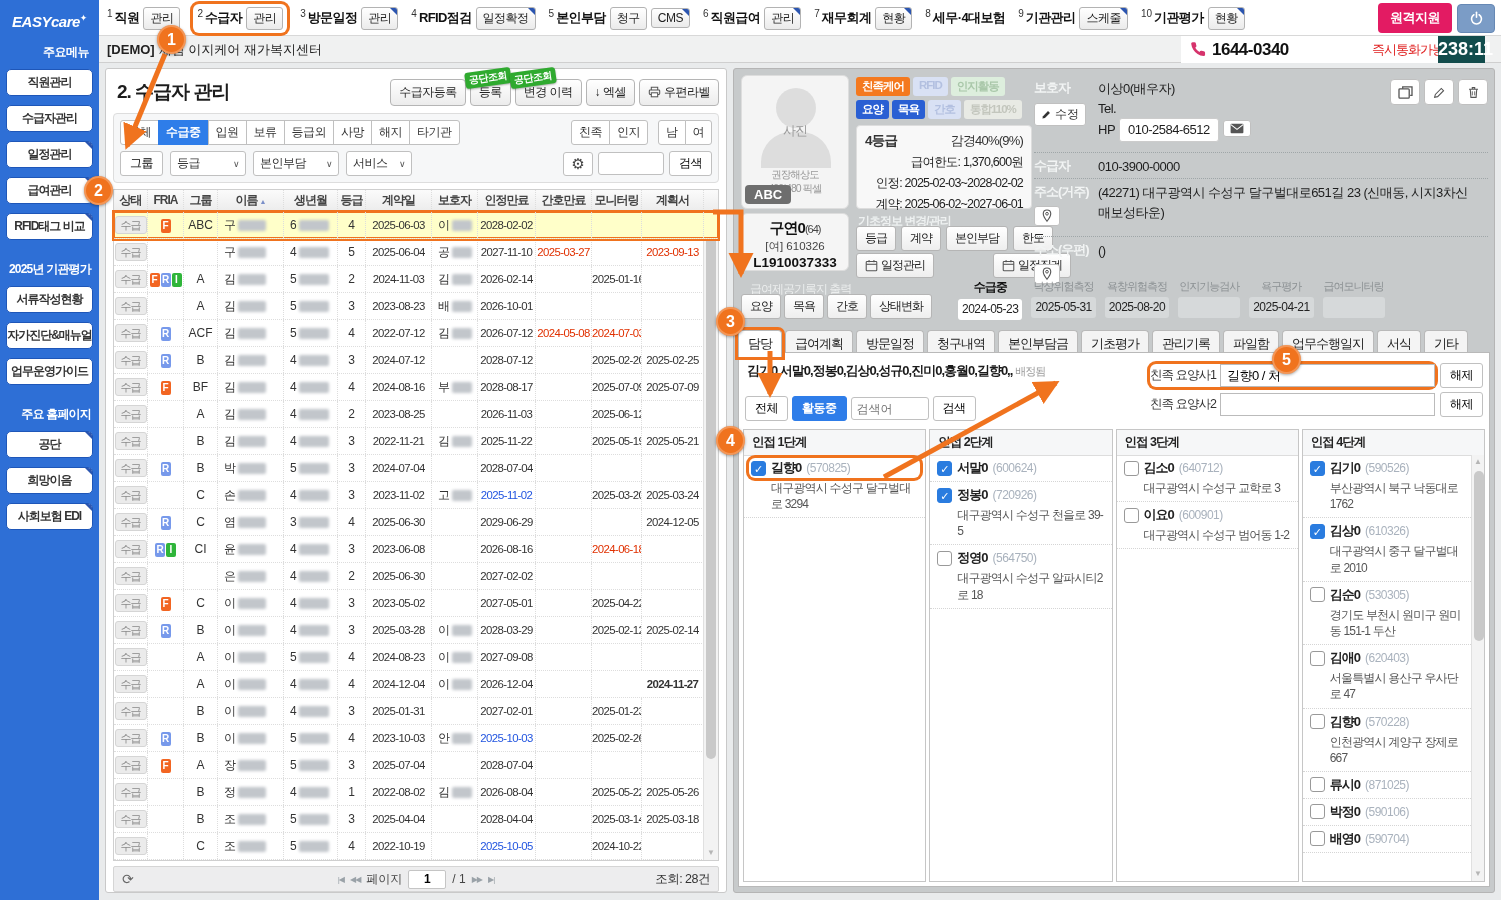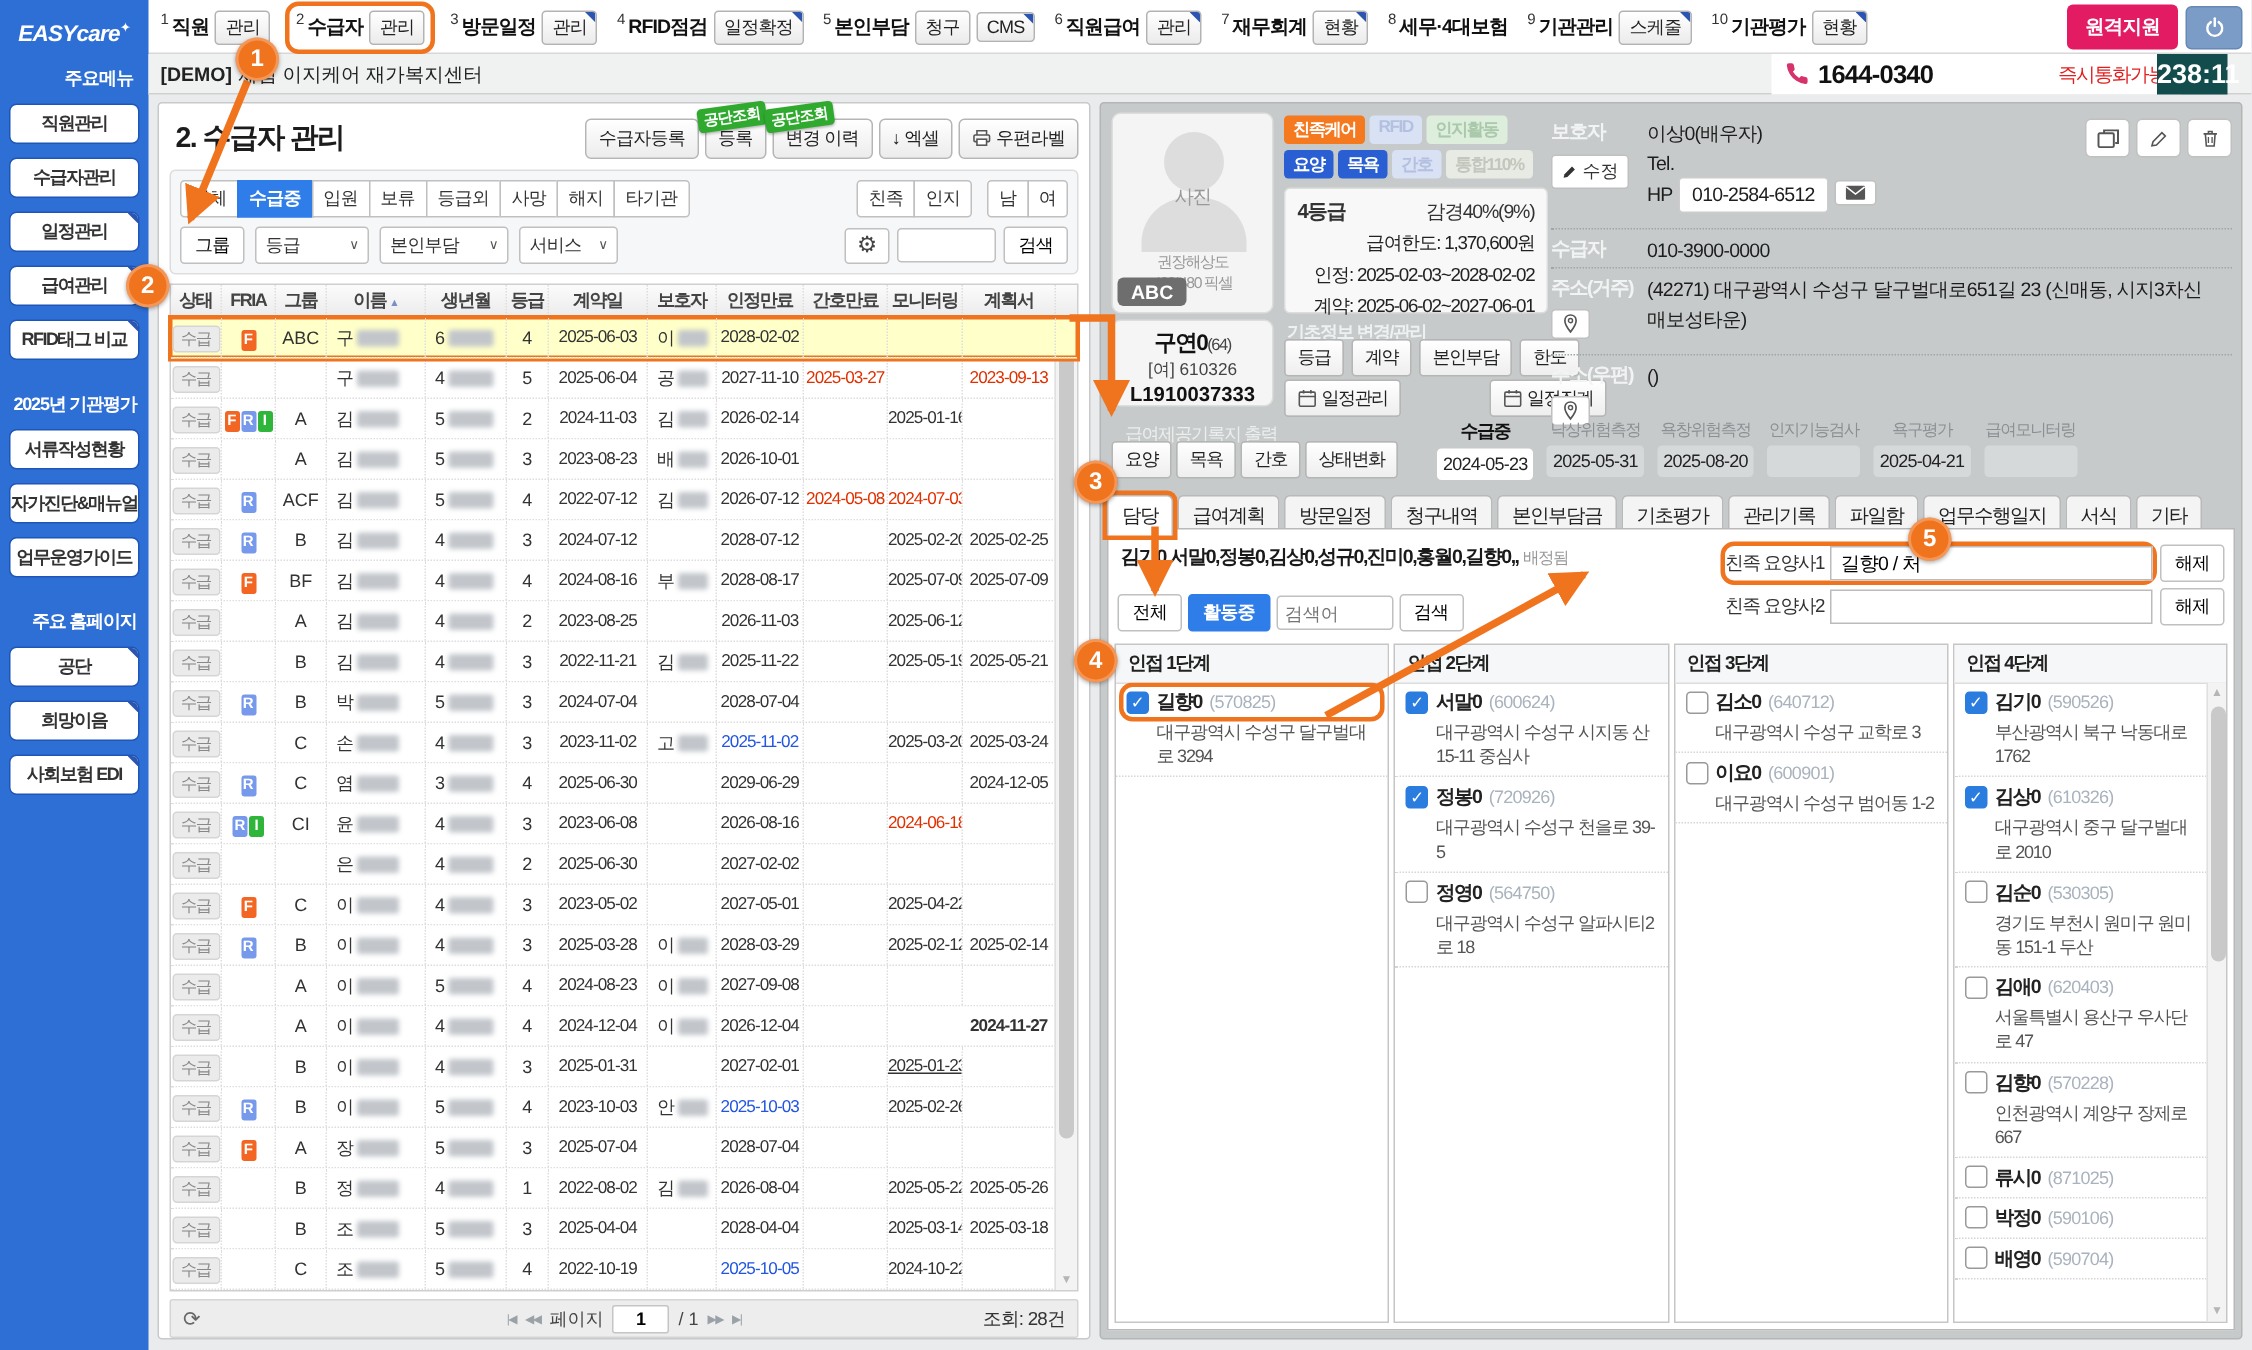--- a/index.html
+++ b/index.html
@@ -599,21 +599,21 @@
             <div class="c" style="width: 34px;"><span class="stat-badge">수급</span></div>
             <div class="c" style="width: 36px;"></div>
             <div class="c" style="width: 34px;">B</div>
             <div class="c cell-left" style="width: 66px;">이<span class="redact" style="width: 28px;"></span></div>
             <div class="c cell-left" style="width: 54px;">4<span class="redact" style="width: 30px;"></span></div>
             <div class="c" style="width: 28px;">3</div>
             <div class="c dt" style="width: 66px;">2025-01-31</div>
             <div class="c cell-left" style="width: 46px;"></div>
             <div class="c dt" style="width: 58px;">2027-02-01</div>
             <div class="c dt" style="width: 56px;"></div>
-            <div class="c dt" style="width: 50px; text-decoration: underline;">2025-01-23</div>
+            <div class="c dt" style="width: 50px;">2025-01-23</div>
             <div class="c dt" style="width: 62px;"></div>
           </div>
           <div class="trow">
             <div class="c" style="width: 34px;"><span class="stat-badge">수급</span></div>
             <div class="c" style="width: 36px;"><span class="fb fb-R">R</span></div>
             <div class="c" style="width: 34px;">B</div>
             <div class="c cell-left" style="width: 66px;">이<span class="redact" style="width: 28px;"></span></div>
             <div class="c cell-left" style="width: 54px;">5<span class="redact" style="width: 30px;"></span></div>
             <div class="c" style="width: 28px;">4</div>
             <div class="c dt" style="width: 66px;">2023-10-03</div>
@@ -914,21 +914,20 @@
           </div>
           <div class="prox-col">
             <div class="prox-head">인접 2단계</div>
             <div class="prox-items">
               <div class="pi">
                 <div class="pi-r1">
                   <span class="cbx on">✓</span>
                   <span class="pi-name">서말0</span>
                   <span class="pi-code">(600624)</span>
                 </div>
-                <div class="pi-addr">대구광역시 수성구 시지동 산15-11 중심사</div>
               </div>
               <div class="pi">
                 <div class="pi-r1">
                   <span class="cbx on">✓</span>
                   <span class="pi-name">정봉0</span>
                   <span class="pi-code">(720926)</span>
                 </div>
                 <div class="pi-addr">대구광역시 수성구 천을로 39-5</div>
               </div>
               <div class="pi">

